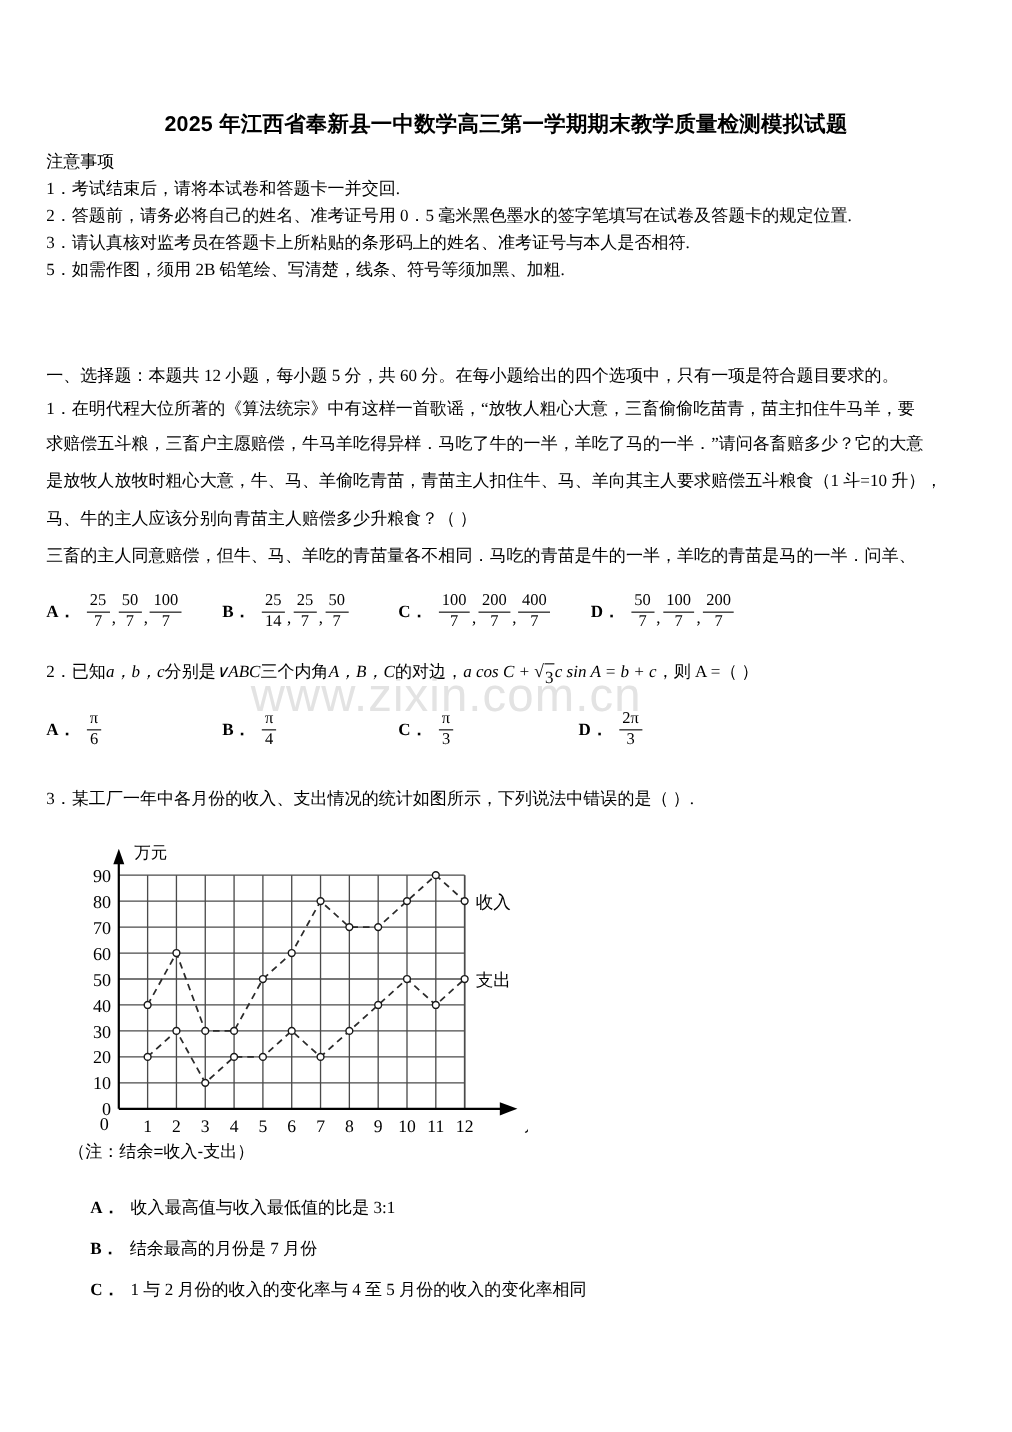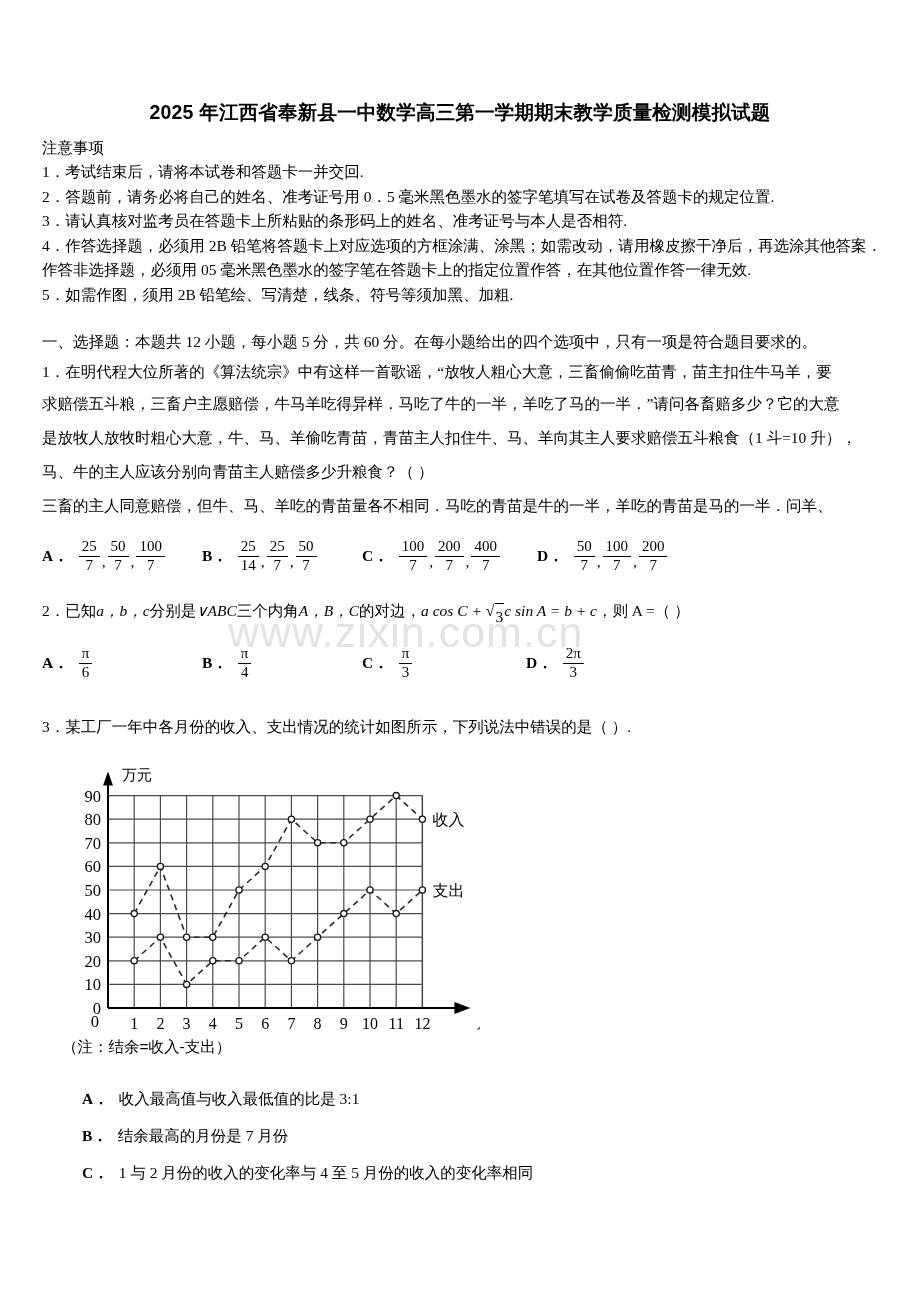--- a/index.html
+++ b/index.html
@@ -204,21 +204,20 @@
 
   <div class="content">
 
     <div class="doc-title">2025 年江西省奉新县一中数学高三第一学期期末教学质量检测模拟试题</div>
 
     <div class="notice">
       <div class="notice-head">注意事项</div>
       <div class="notice-item">1．考试结束后，请将本试卷和答题卡一并交回.</div>
       <div class="notice-item">2．答题前，请务必将自己的姓名、准考证号用 0．5 毫米黑色墨水的签字笔填写在试卷及答题卡的规定位置.</div>
       <div class="notice-item">3．请认真核对监考员在答题卡上所粘贴的条形码上的姓名、准考证号与本人是否相符.</div>
-      <div class="notice-item">4．作答选择题，必须用 2B 铅笔将答题卡上对应选项的方框涂满、涂黑；如需改动，请用橡皮擦干净后，再选涂其他答案．作答非选择题，必须用 05 毫米黑色墨水的签字笔在答题卡上的指定位置作答，在其他位置作答一律无效.</div>
       <div class="notice-item">5．如需作图，须用 2B 铅笔绘、写清楚，线条、符号等须加黑、加粗.</div>
     </div>
 
     <div class="section-head">一、选择题：本题共 12 小题，每小题 5 分，共 60 分。在每小题给出的四个选项中，只有一项是符合题目要求的。</div>
 
     <div class="q1">
       <div class="q-body first-line"><span>1．</span><span>在明代程大位所著的《算法统宗》中有这样一首歌谣，“放牧人粗心大意，三畜偷偷吃苗青，苗主扣住牛马羊，要</span></div>
       <div class="q-body">求赔偿五斗粮，三畜户主愿赔偿，牛马羊吃得异样．马吃了牛的一半，羊吃了马的一半．”请问各畜赔多少？它的大意</div>
       <div class="q-body">是放牧人放牧时粗心大意，牛、马、羊偷吃青苗，青苗主人扣住牛、马、羊向其主人要求赔偿五斗粮食（1 斗=10 升），</div>
       <div class="q-body">马、牛的主人应该分别向青苗主人赔偿多少升粮食？（      ）</div>

